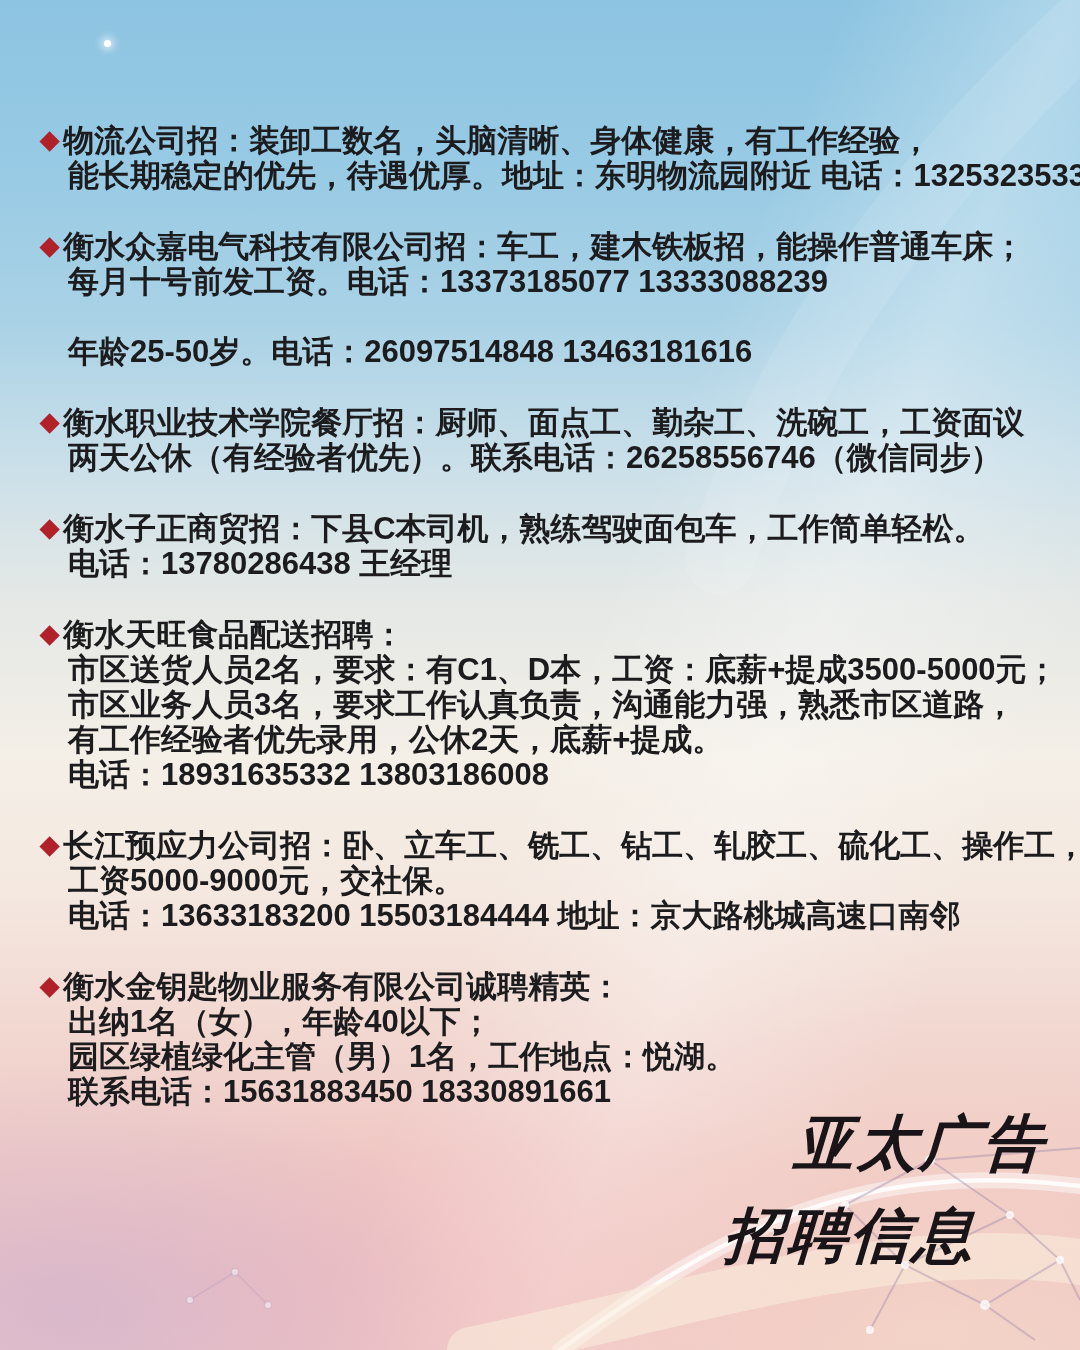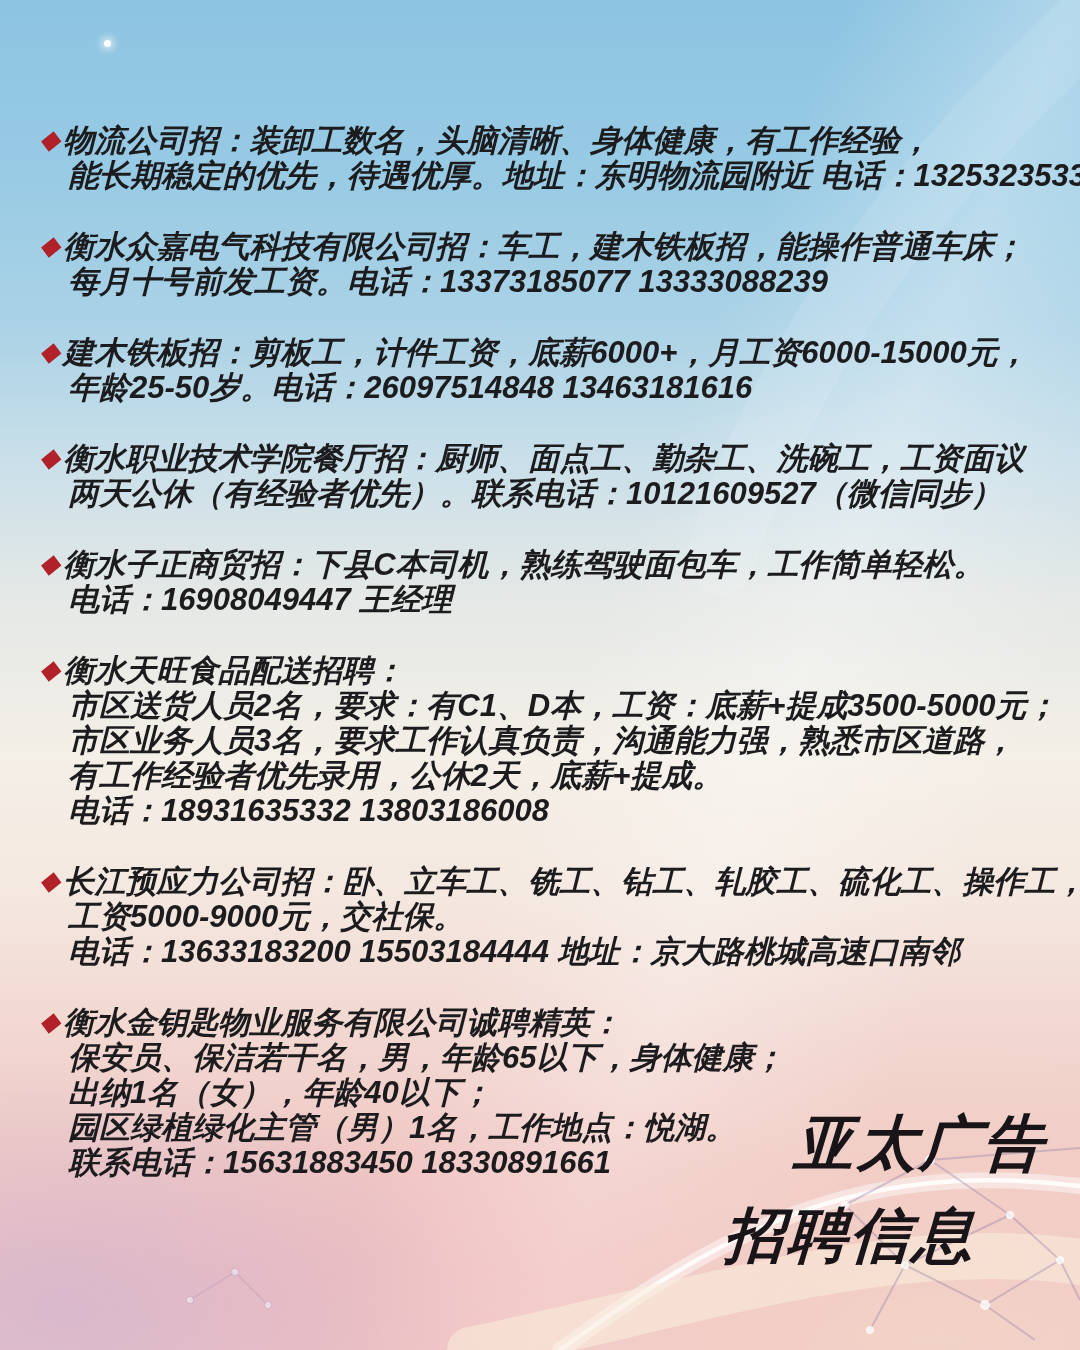--- a/index.html
+++ b/index.html
@@ -16,21 +16,21 @@
       linear-gradient(180deg,
         #8dc4e1 0%, #97cae4 12%, #aad2e6 24%, #c9dfe9 34%,
         #e4e8e6 44%, #f4efe7 56%, #f4e8e0 66%, #f2d8d1 76%,
         #f0c9c5 86%, #efc3c3 94%, #eec6c6 100%);
   }
   .decor{position:absolute;left:0;top:0;width:1080px;height:1350px;pointer-events:none;}
   .spark{
     position:absolute;left:104px;top:40px;width:7px;height:7px;border-radius:50%;
     background:#ffffff;box-shadow:0 0 8px 2px rgba(255,255,255,0.9);
   }
-  .listings{position:absolute;left:40px;top:122px;width:1010px;font-style:italic;}
+  .listings{position:absolute;left:40px;top:122px;width:1010px;}
   .listing{margin:0 0 35px 0;}
   .line{
     font-size:31px;line-height:35px;font-weight:700;color:#1c1c1e;
     white-space:nowrap;letter-spacing:0px;
   }
   .line.cont{padding-left:28px;}
   .bullet{
     color:#b0212a;font-size:25px;margin-right:4px;vertical-align:3px;
     display:inline-block;
   }
@@ -84,46 +84,44 @@
   <div class="listings" id="listings">
       <article class="listing">
         <div class="line"><span class="bullet">◆</span><span>物流公司招：装卸工数名，头脑清晰、身体健康，有工作经验，</span></div>
         <div class="line cont">能长期稳定的优先，待遇优厚。地址：东明物流园附近 电话：13253235333</div>
       </article>
       <article class="listing">
         <div class="line"><span class="bullet">◆</span><span>衡水众嘉电气科技有限公司招：车工，建木铁板招，能操作普通车床；</span></div>
         <div class="line cont">每月十号前发工资。电话：13373185077  13333088239</div>
       </article>
       <article class="listing">
-        <div class="line"><span class="bullet">◆</span><span>建木铁板招：剪板工，计件工资，底薪6000+，月工资6000-15000元，</span></div>
         <div class="line cont">年龄25-50岁。电话：26097514848  13463181616</div>
       </article>
       <article class="listing">
         <div class="line"><span class="bullet">◆</span><span>衡水职业技术学院餐厅招：厨师、面点工、勤杂工、洗碗工，工资面议</span></div>
-        <div class="line cont">两天公休（有经验者优先）。联系电话：10121609527（微信同步）</div>
+        <div class="line cont">两天公休（有经验者优先）。联系电话：26258556746（微信同步）</div>
       </article>
       <article class="listing">
         <div class="line"><span class="bullet">◆</span><span>衡水子正商贸招：下县C本司机，熟练驾驶面包车，工作简单轻松。</span></div>
-        <div class="line cont">电话：16908049447 王经理</div>
+        <div class="line cont">电话：13780286438 王经理</div>
       </article>
       <article class="listing">
         <div class="line"><span class="bullet">◆</span><span>衡水天旺食品配送招聘：</span></div>
         <div class="line cont">市区送货人员2名，要求：有C1、D本，工资：底薪+提成3500-5000元；</div>
         <div class="line cont">市区业务人员3名，要求工作认真负责，沟通能力强，熟悉市区道路，</div>
         <div class="line cont">有工作经验者优先录用，公休2天，底薪+提成。</div>
         <div class="line cont">电话：18931635332  13803186008</div>
       </article>
       <article class="listing">
         <div class="line"><span class="bullet">◆</span><span>长江预应力公司招：卧、立车工、铣工、钻工、轧胶工、硫化工、操作工，</span></div>
         <div class="line cont">工资5000-9000元，交社保。</div>
         <div class="line cont">电话：13633183200  15503184444  地址：京大路桃城高速口南邻</div>
       </article>
       <article class="listing">
         <div class="line"><span class="bullet">◆</span><span>衡水金钥匙物业服务有限公司诚聘精英：</span></div>
-        <div class="line cont">保安员、保洁若干名，男，年龄65以下，身体健康；</div>
         <div class="line cont">出纳1名（女），年龄40以下；</div>
         <div class="line cont">园区绿植绿化主管（男）1名，工作地点：悦湖。</div>
         <div class="line cont">联系电话：15631883450 18330891661</div>
       </article>
     </div>
 
   <div>
     <div class="wm wm-line1">亚太广告</div>
     <div class="wm wm-line2">招聘信息</div>
   </div>

